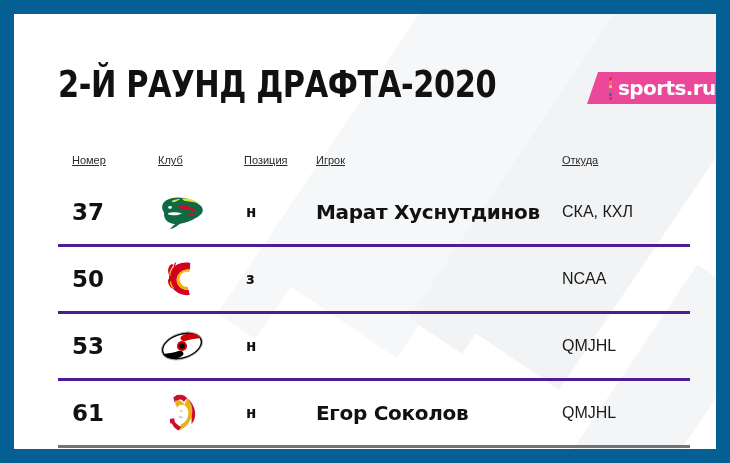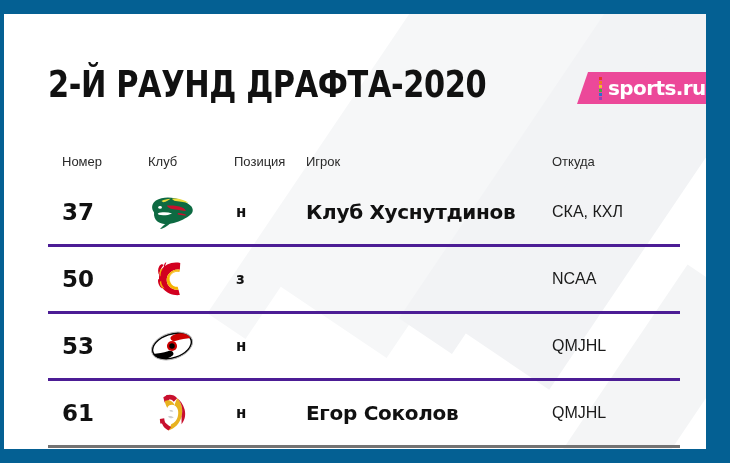--- a/index.html
+++ b/index.html
@@ -6,21 +6,21 @@
   body{
     width:730px;height:463px;overflow:hidden;
     background:#046093;
     font-family:"Liberation Sans", sans-serif;
   }
   .frame{
     position:absolute;left:0;top:0;width:730px;height:463px;
     background:#046093;
   }
   .card{
-    position:absolute;left:4px;top:14px;
+    position:absolute;left:14px;top:14px;
     width:702px;height:435px;
     background:#ffffff;
     overflow:hidden;
   }
   
   .watermark{
     position:absolute;inset:0;overflow:hidden;pointer-events:none;
   }
   .wm-shape{
     position:absolute;background:#f2f3f5;
@@ -73,23 +73,24 @@
   .table{
     position:absolute;left:44px;top:140px;width:632px;
   }
   .row{
     position:relative;
     height:18px;
   }
   .thead{height:26px;}
   .th{
     position:absolute;top:0;
-    font-size:13px;color:#2a2a2a;
+    font-size:11px;color:#2a2a2a;
     font-family:"Liberation Sans", sans-serif;
     white-space:nowrap;
+    text-decoration:underline;
   }
   .trow{
     position:relative;
     height:64px;
     border-bottom:3px solid #4c1d95;
   }
   .cell{
     position:absolute;top:50%;transform:translateY(-50%);
     white-space:nowrap;
   }
@@ -156,21 +157,21 @@
               <path fill="#eadb3b" d="M50 14 C62 12 76 16 86 23 C79 22 69 20 58 19 C54 18 51 16 50 14 Z"></path>
               <path fill="#eadb3b" d="M27 19 C33 16 40 14 47 14 C43 17 38 20 31 22 Z"></path>
               <path fill="#c8102e" d="M39 29 C49 28 62 29 72 33 C77 35 80 38 80 41 C74 40 64 38 53 37 C45 36 40 33 39 29 Z"></path>
               <path fill="#c8102e" d="M63 45 C70 45 77 47 82 50 C76 51 68 50 62 48 Z"></path>
               <path fill="#ffffff" d="M19 46 C27 43 40 43 50 46 C42 50 30 51 21 49 Z"></path>
               <ellipse cx="24" cy="33" rx="4" ry="3" fill="#ffffff"></ellipse>
               <path fill="#0d6a42" d="M74 25 C80 24 88 27 93 32 C87 31 79 29 74 25 Z"></path>
             </svg>
           </span>
           <span class="cell c-pos">н</span>
-          <span class="cell c-player">Клуб Хуснутдинов</span>
+          <span class="cell c-player">Марат Хуснутдинов</span>
           <span class="cell c-from">СКА, КХЛ</span>
         </div>
 
         <div class="trow">
           <span class="cell c-num">50</span>
           <span class="cell c-club">
             <svg class="logo-img" viewBox="0 0 86 92" xmlns="http://www.w3.org/2000/svg" aria-hidden="true">
               <path fill="#d2001f" d="M62 9 C44 5 26 12 18 26 C10 39 12 56 22 68 C31 79 47 85 61 83 L58 71 C48 72 39 68 34 60 C29 51 30 40 37 33 C43 26 53 23 61 25 Z"></path>
               <path fill="#f5b300" d="M61 25 C53 23 43 26 37 33 C30 40 29 51 34 60 C39 68 48 72 58 71 L56 64 C49 64 43 61 40 55 C36 48 37 40 42 35 C46 30 54 28 60 30 Z"></path>
               <path fill="#d2001f" d="M24 14 C18 20 14 29 14 38 C10 31 10 22 14 16 C17 12 21 11 24 14 Z"></path>

